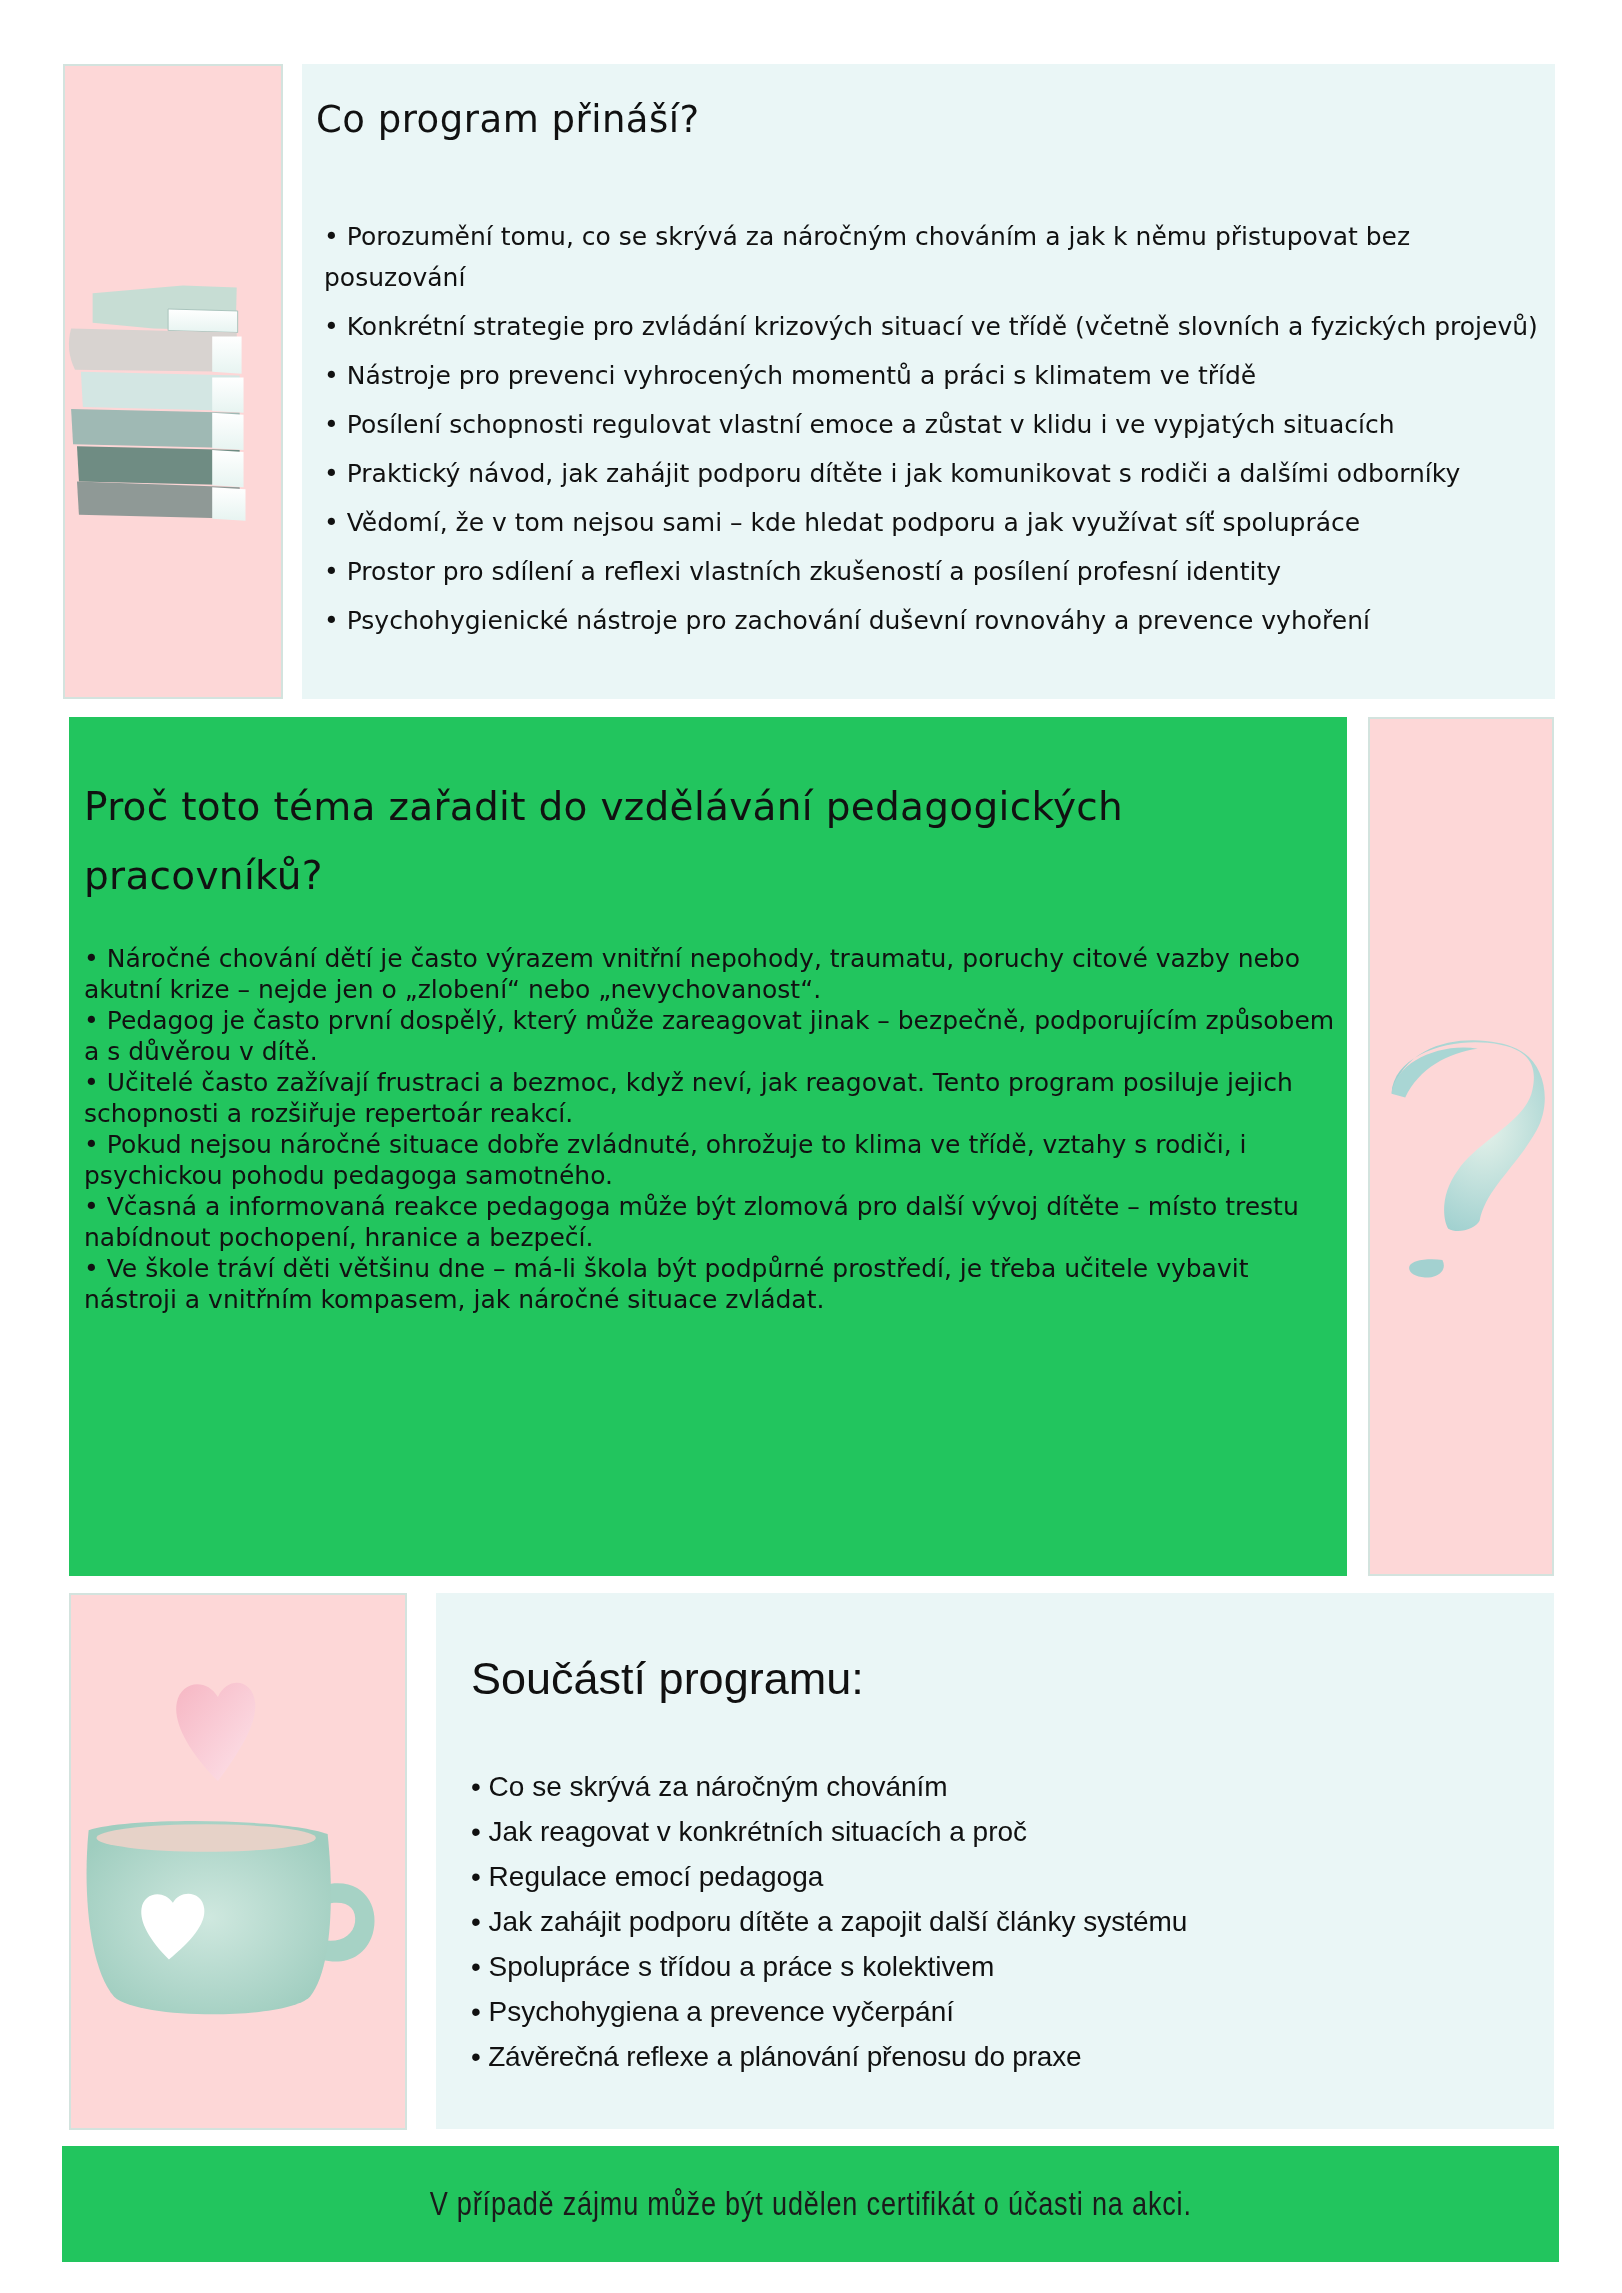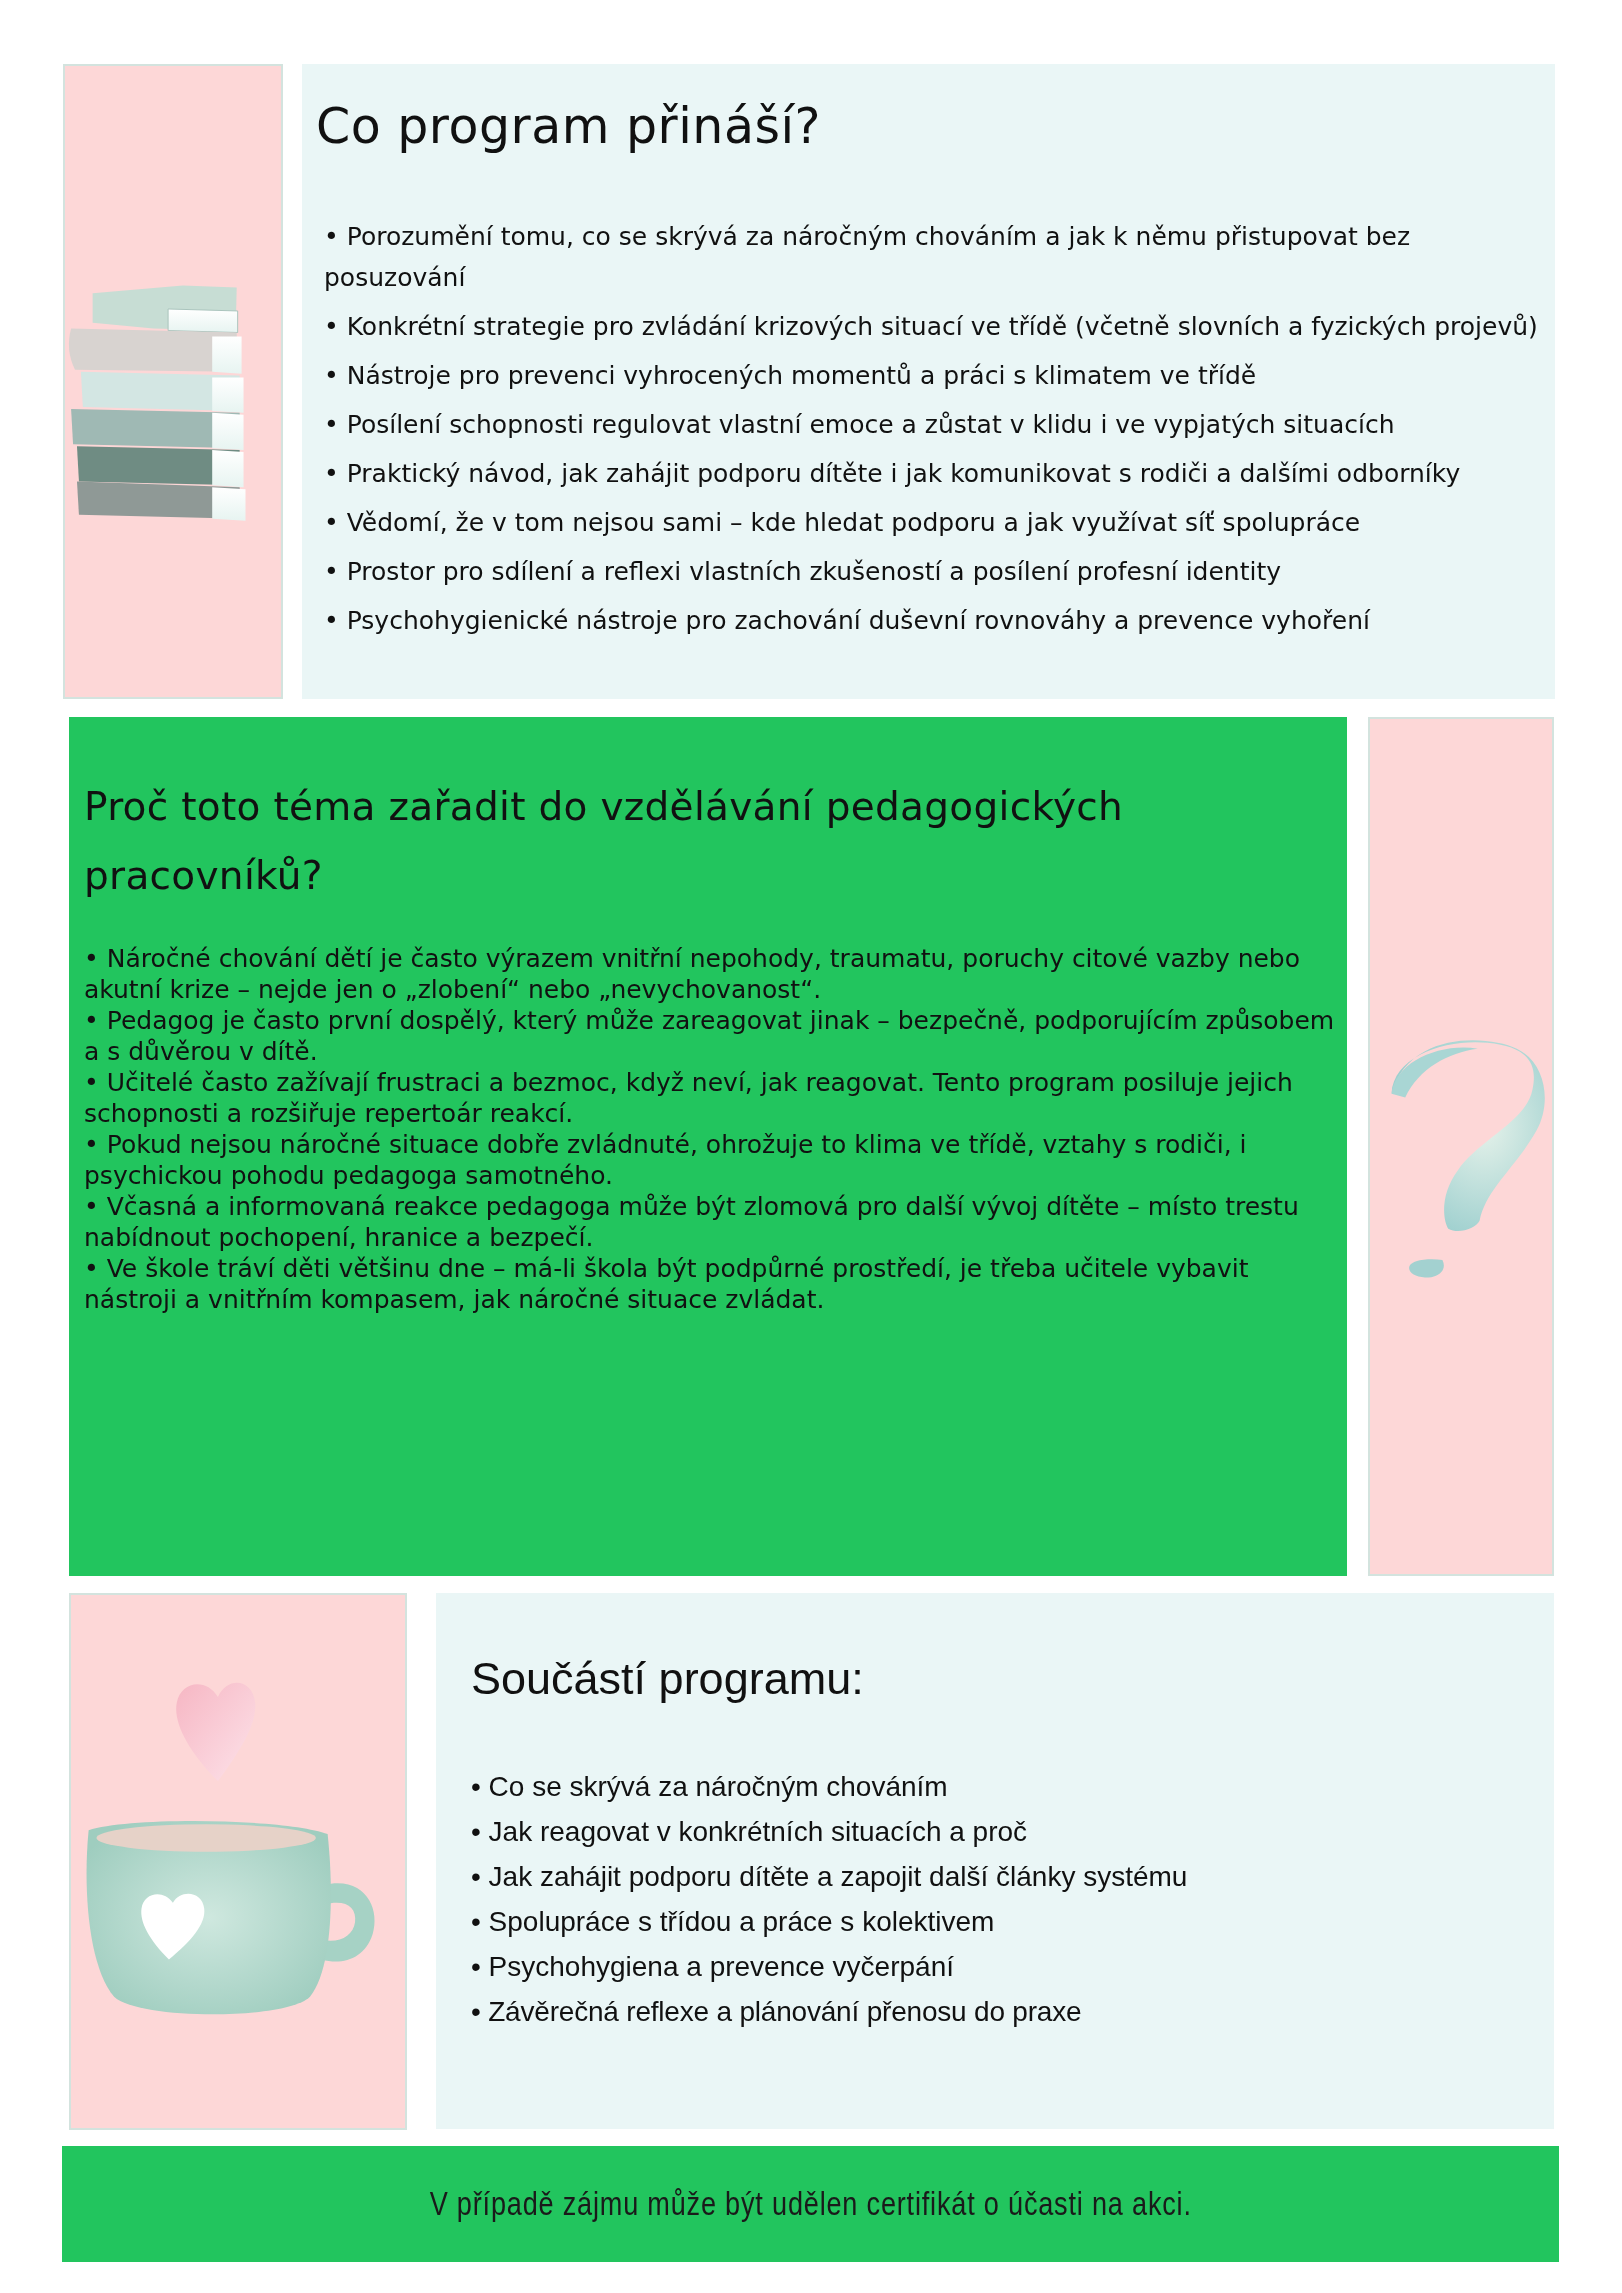--- a/index.html
+++ b/index.html
@@ -5,21 +5,21 @@
   html, body { margin: 0; padding: 0; background: #ffffff; }
   body { width: 1622px; height: 2294px; position: relative; overflow: hidden; font-family: "DejaVu Sans", sans-serif; color: #111; }
   .abs { position: absolute; box-sizing: border-box; }
   .pink { background: #fdd7d7; border: 2px solid #d3e3de; }
   .light { background: #eaf6f6; }
   .teal { background: #22c55e; }
 
   
   #s1-pink { left: 63px; top: 64px; width: 220px; height: 635px; }
   #s1-box { left: 302px; top: 64px; width: 1253px; height: 635px; }
-  #s1-title { left: 316px; top: 98px; font-size: 49px; font-weight: 400; letter-spacing: 0.5px; white-space: nowrap; }
+  #s1-title { left: 316px; top: 98px; font-size: 37px; font-weight: 400; letter-spacing: 0.5px; white-space: nowrap; }
   #s1-list { left: 316px; top: 208px; width: 1237px; font-size: 25px; line-height: 41px; margin: 0; padding: 0; list-style: none; }
   #s1-list li { margin: 8px; }
 
   
   #s2-box { left: 69px; top: 717px; width: 1278px; height: 859px; }
   #s2-title { left: 84px; top: 772px; font-size: 39px; line-height: 69px; letter-spacing: 0.3px; width: 1176px; }
   #s2-list { left: 84px; top: 943px; width: 1255px; font-size: 25px; line-height: 31px; margin: 0; padding: 0; list-style: none; }
   #s2-pink { left: 1368px; top: 717px; width: 186px; height: 859px; }
 
   
@@ -126,20 +126,21 @@
     <ellipse cx="138" cy="248" rx="112" ry="14" fill="#e6d2c8"></ellipse>
 
     <path d="M100 372 C80 352 70 334 72 320 C74 304 94 300 104 314 C112 300 134 302 136 320 C138 336 122 354 100 372 Z" fill="#ffffff"></path>
   </svg>
 </div>
 <div class="abs light" id="s3-box"></div>
 <h2 class="abs" id="s3-title" style="margin:0; font-weight:400;">Součástí programu:</h2>
 <ul class="abs" id="s3-list">
   <li class="bullet">Co se skrývá za náročným chováním</li>
   <li class="bullet">Jak reagovat v konkrétních situacích a proč</li>
+  <li class="bullet">Regulace emocí pedagoga</li>
   <li class="bullet">Jak zahájit podporu dítěte a zapojit další články systému</li>
   <li class="bullet">Spolupráce s třídou a práce s kolektivem</li>
   <li class="bullet">Psychohygiena a prevence vyčerpání</li>
   <li class="bullet last">Závěrečná reflexe a plánování přenosu do praxe</li>
 </ul>
 
 <div class="abs teal" id="footer">
   <span id="footer-text">V případě zájmu může být udělen certifikát o účasti na akci.</span>
 </div>
 

